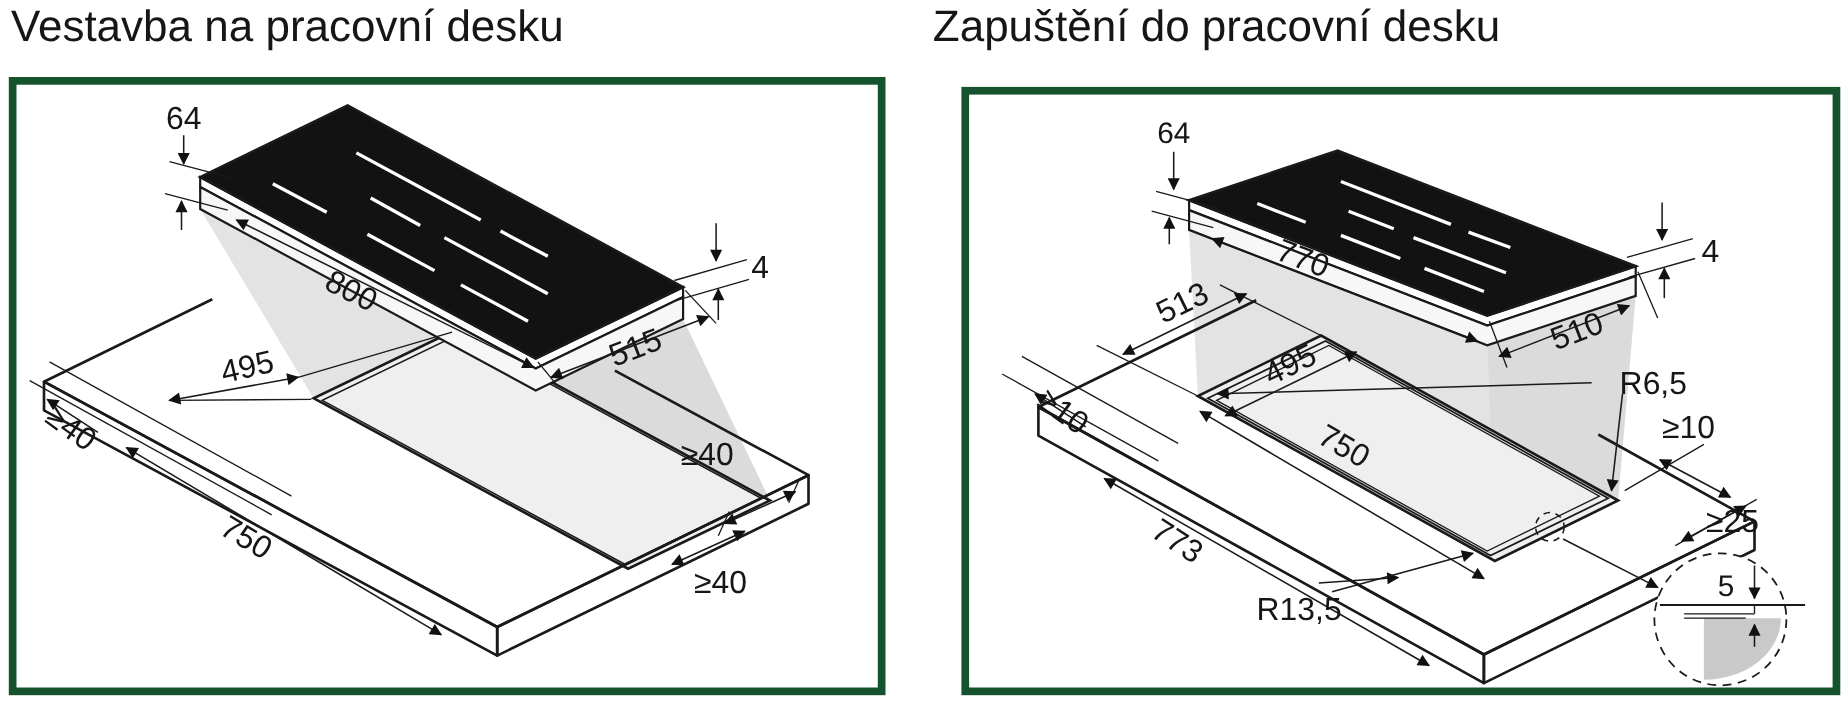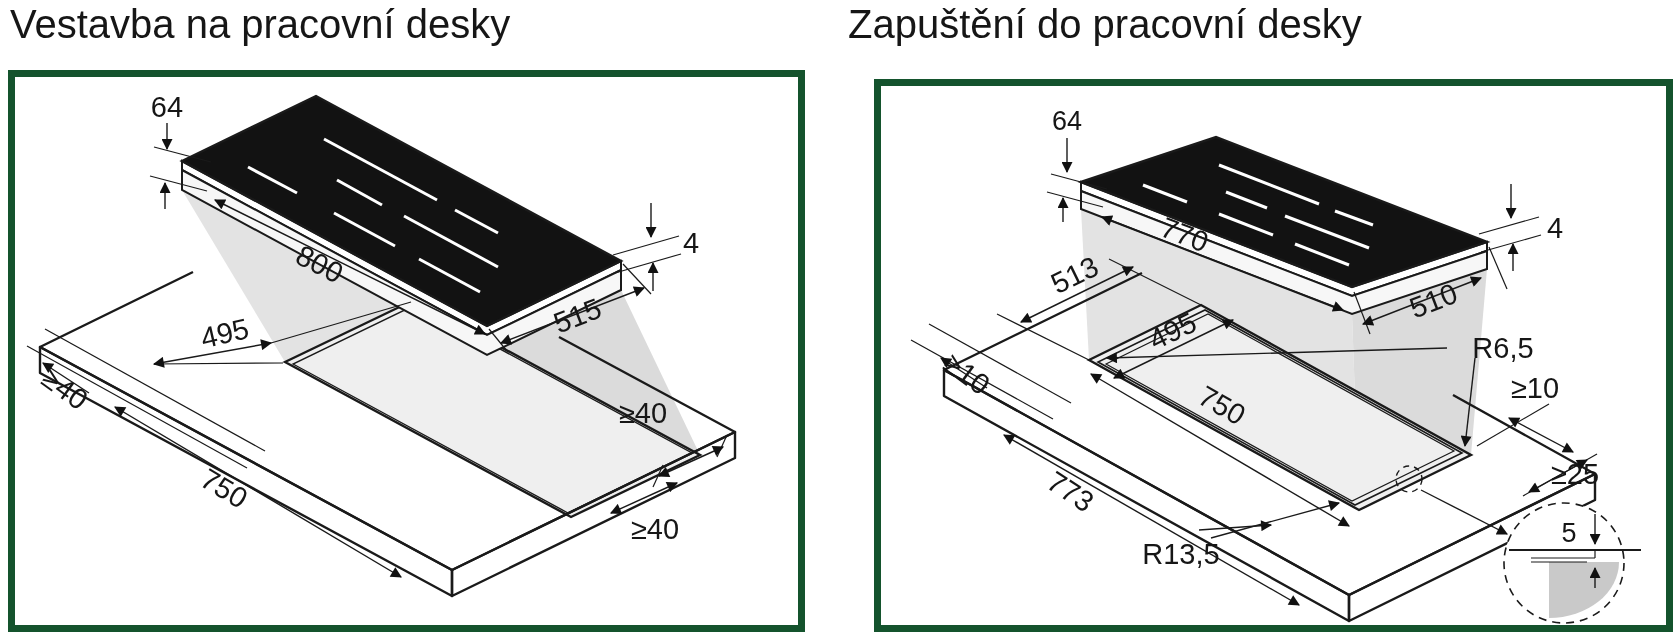--- a/index.html
+++ b/index.html
@@ -14,22 +14,22 @@
   svg{display:block;}
   svg text{font-family:"Liberation Sans",sans-serif;font-size:29px;fill:#161616;}
   svg text.small{font-size:27px;}
   .dl{stroke:#1a1a1a;stroke-width:1.4;fill:none;}
   .thin{stroke:#1a1a1a;stroke-width:1.2;fill:none;}
   .edge{stroke:#1a1a1a;stroke-width:2.4;fill:none;stroke-linejoin:round;}
 </style>
 </head>
 <body>
 
-<div class="title" id="title-left">Vestavba na pracovní desky</div>
-<div class="title" id="title-right">Zapuštění do pracovní desky</div>
+<div class="title" id="title-left">Vestavba na pracovní desku</div>
+<div class="title" id="title-right">Zapuštění do pracovní desku</div>
 
 <div class="panel" id="panel-left">
 <svg viewBox="0 0 791 556" width="791" height="556">
   <defs>
     <marker id="ahL" viewBox="0 0 10 10" refX="9" refY="5" markerWidth="14" markerHeight="11" orient="auto-start-reverse" markerUnits="userSpaceOnUse">
       <path d="M0,0 L10,5 L0,10 Z" fill="#111"></path>
     </marker>
   </defs>
 
   <g>

